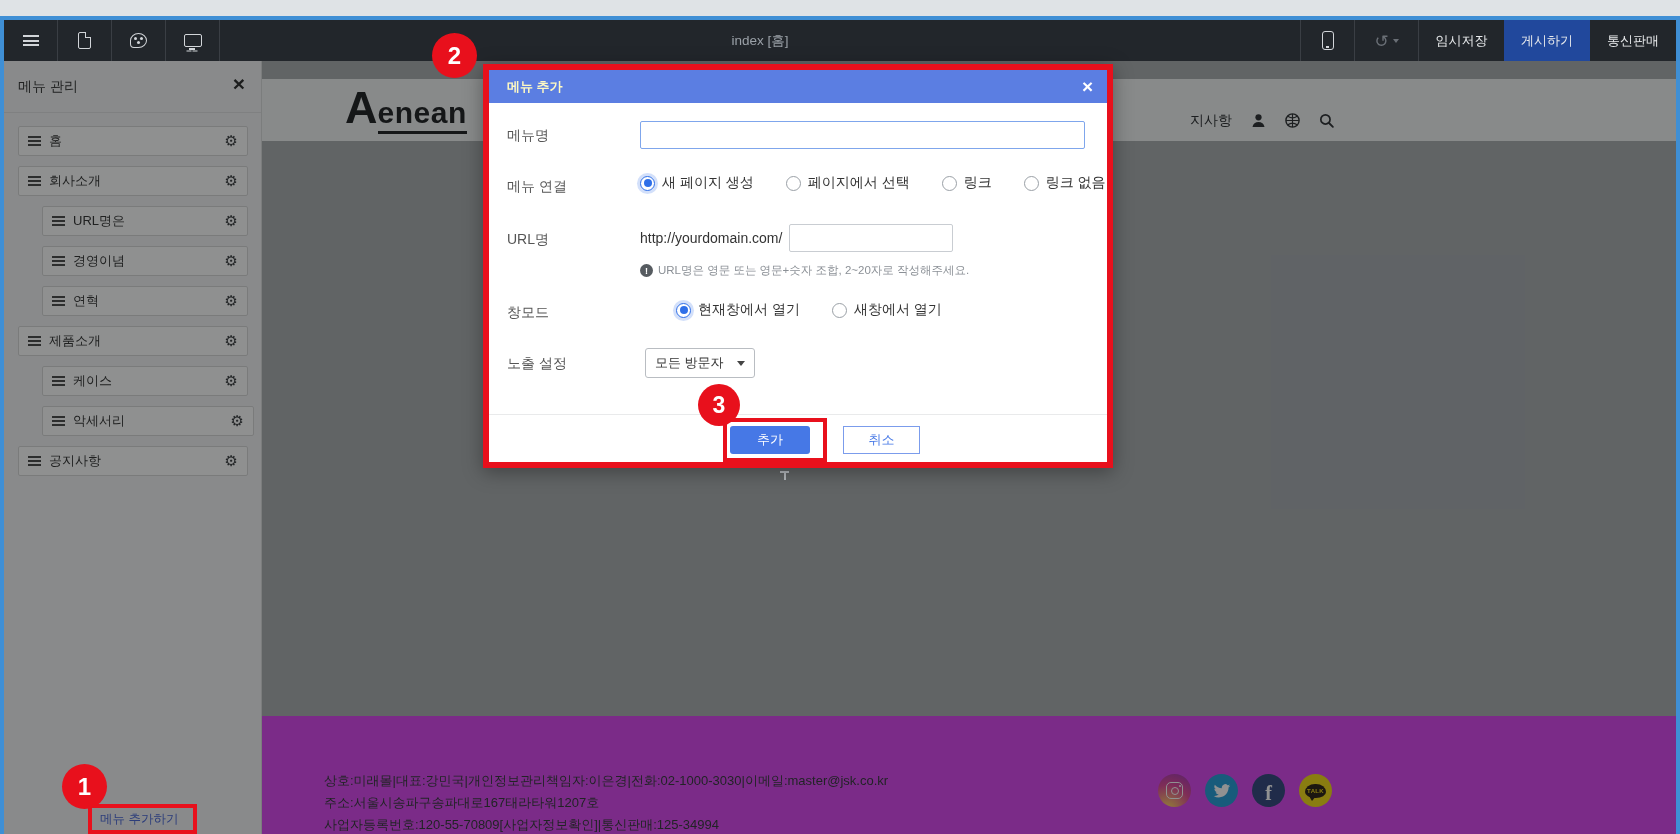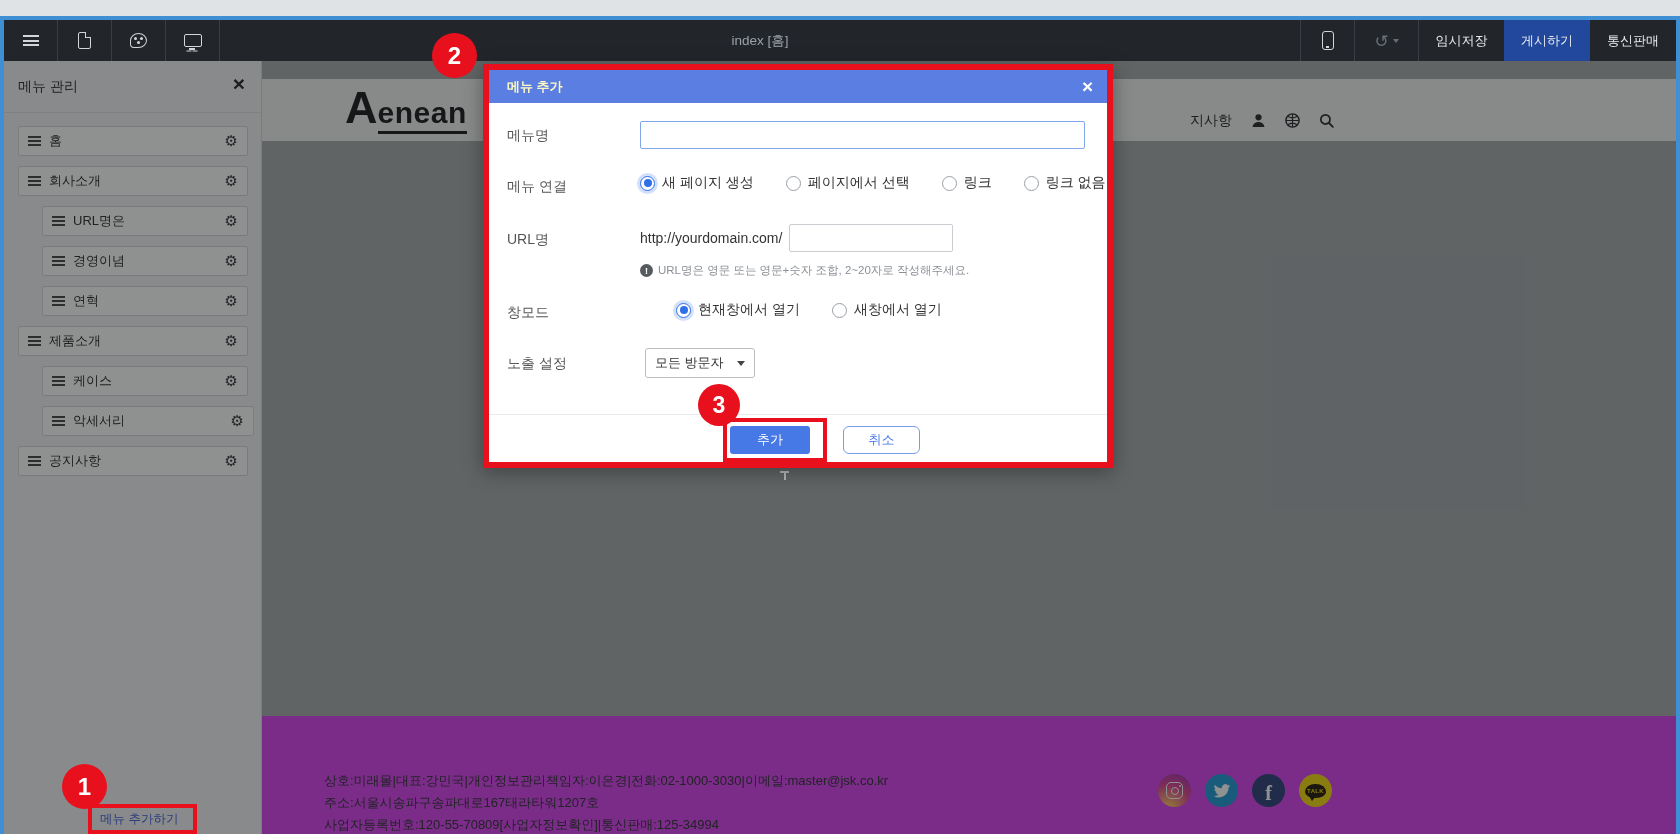--- a/index.html
+++ b/index.html
@@ -93,21 +93,21 @@
   .url-row{position:absolute;left:151px;top:154px;display:flex;align-items:center;gap:7px;}
   .url-prefix{font-size:14px;color:#333;}
   .in-url{width:164px;height:28px;border:1px solid #c9cdd2;border-radius:2px;outline:none;padding:0 8px;font-size:13px;}
   .url-help{position:absolute;left:151px;top:193px;display:flex;align-items:center;gap:5px;font-size:11.5px;color:#8b9096;}
   .info-i{width:13px;height:13px;border-radius:50%;background:#565b60;color:#fff;font-size:9px;font-weight:700;display:flex;align-items:center;justify-content:center;}
   .select{position:absolute;left:156px;top:278px;width:110px;height:30px;border:1px solid #b9bdc2;border-radius:3px;display:flex;align-items:center;padding:0 9px;cursor:pointer;background:#fff;}
   .select .sval{flex:1;font-size:13px;color:#333;}
   .select .scaret{width:0;height:0;border-left:4.5px solid transparent;border-right:4.5px solid transparent;border-top:5.5px solid #444;}
   .m-divider{position:absolute;left:0;top:344px;width:100%;height:1px;background:#e9eaeb;}
   .btn-add{position:absolute;left:241px;top:356px;width:80px;height:28px;background:#4678e6;color:#fff;font-size:13px;border:none;border-radius:3px;cursor:pointer;}
-  .btn-cancel{position:absolute;left:354px;top:356px;width:77px;height:28px;background:#fff;color:#4678e6;font-size:13px;border:1px solid #7b9cec;border-radius:6px;cursor:pointer;}
+  .btn-cancel{position:absolute;left:354px;top:356px;width:77px;height:28px;background:#fff;color:#4678e6;font-size:13px;border:1px solid #7b9cec;border-radius:0;cursor:pointer;}
 
   
   .ann-circle{position:absolute;border-radius:50%;background:#e8101c;color:#fff;font-weight:700;display:flex;align-items:center;justify-content:center;z-index:31;}
   .ann-box{position:absolute;border:4px solid #e8101c;z-index:30;}
   .c1{left:58px;top:744px;width:45px;height:45px;font-size:24px;}
   .c2{left:428px;top:13px;width:45px;height:45px;font-size:24px;}
   .c3{left:694px;top:364px;width:42px;height:42px;font-size:23px;}
   .b1{left:84px;top:784px;width:109px;height:30px;}
   .b3{left:719px;top:398px;width:104px;height:44px;}
   .cursor-mark{position:absolute;left:776px;top:451px;width:9px;height:9px;z-index:12;}

